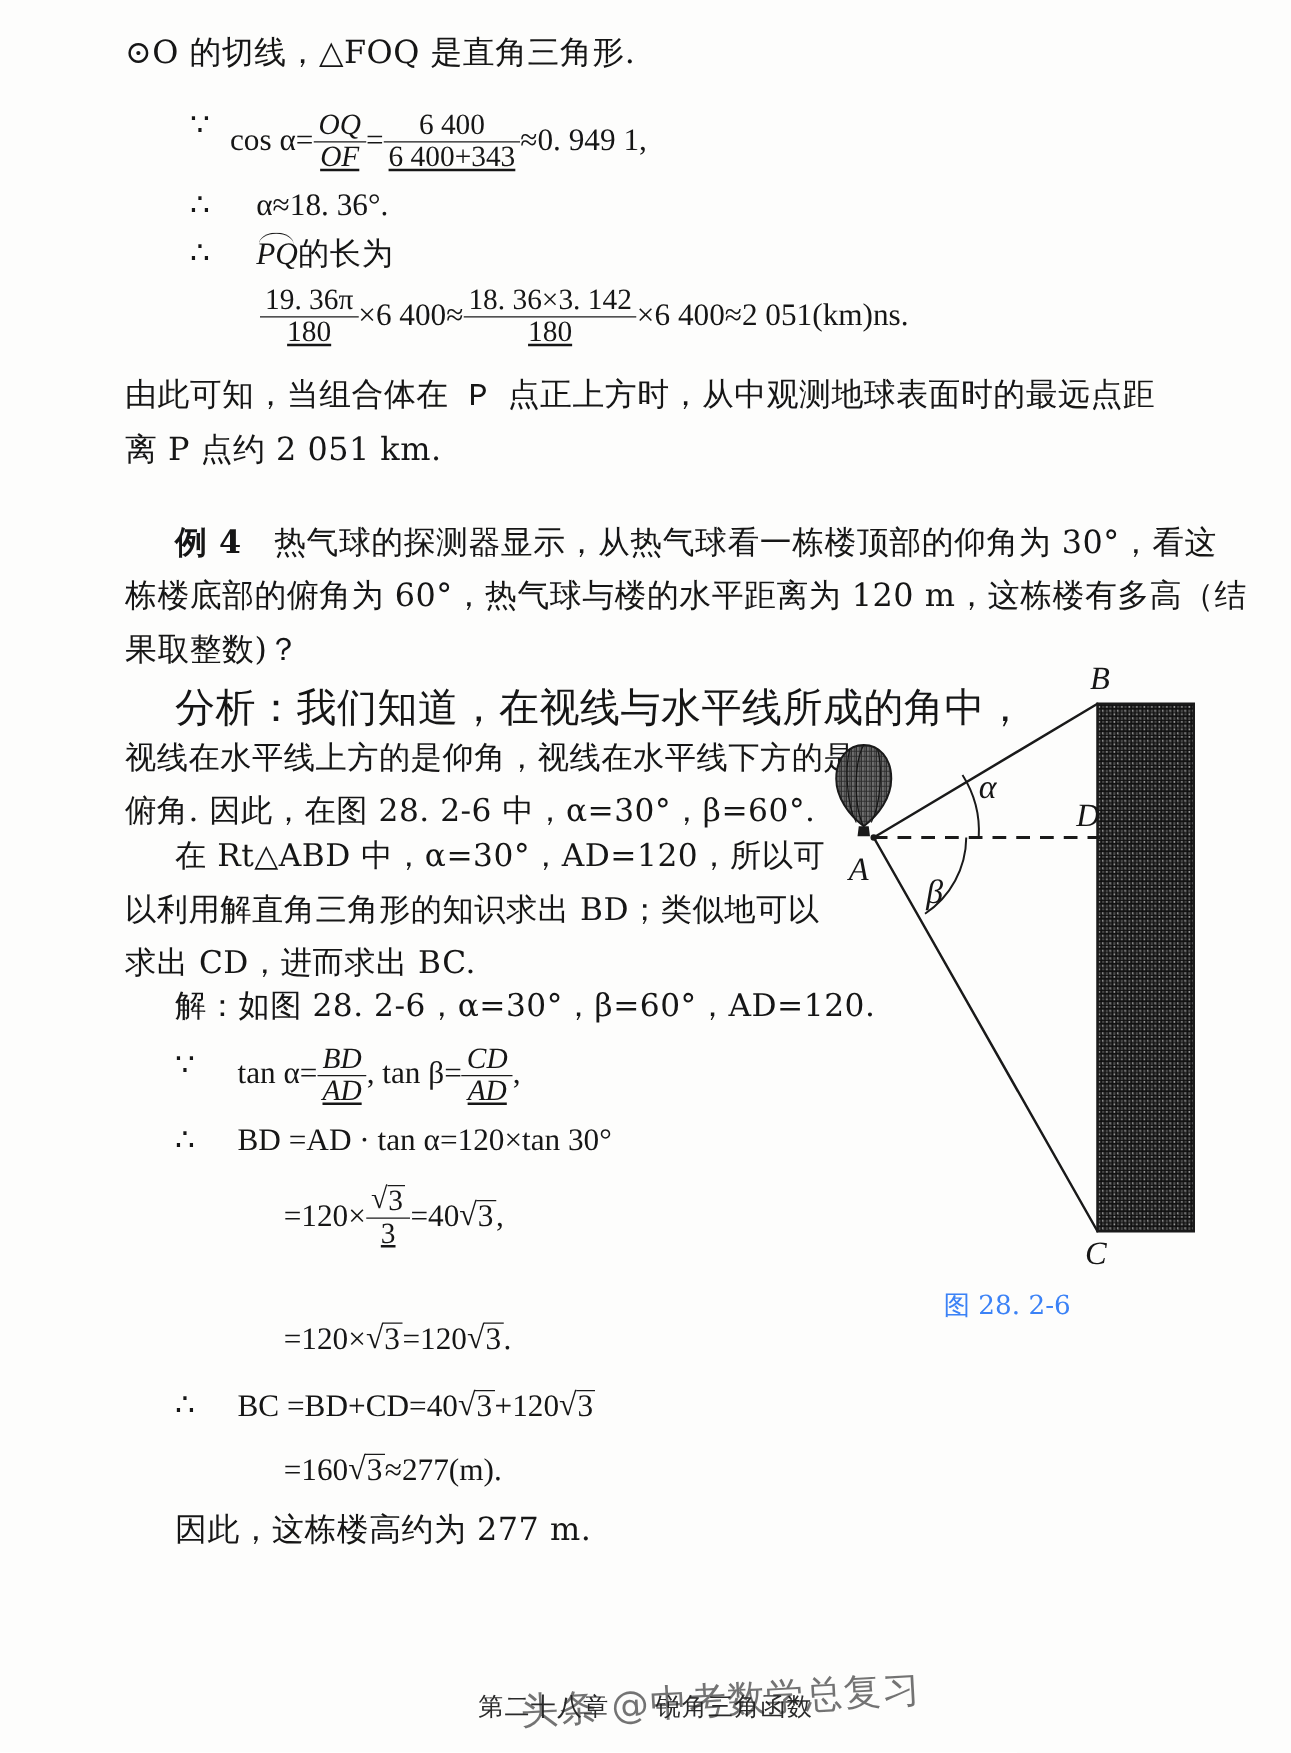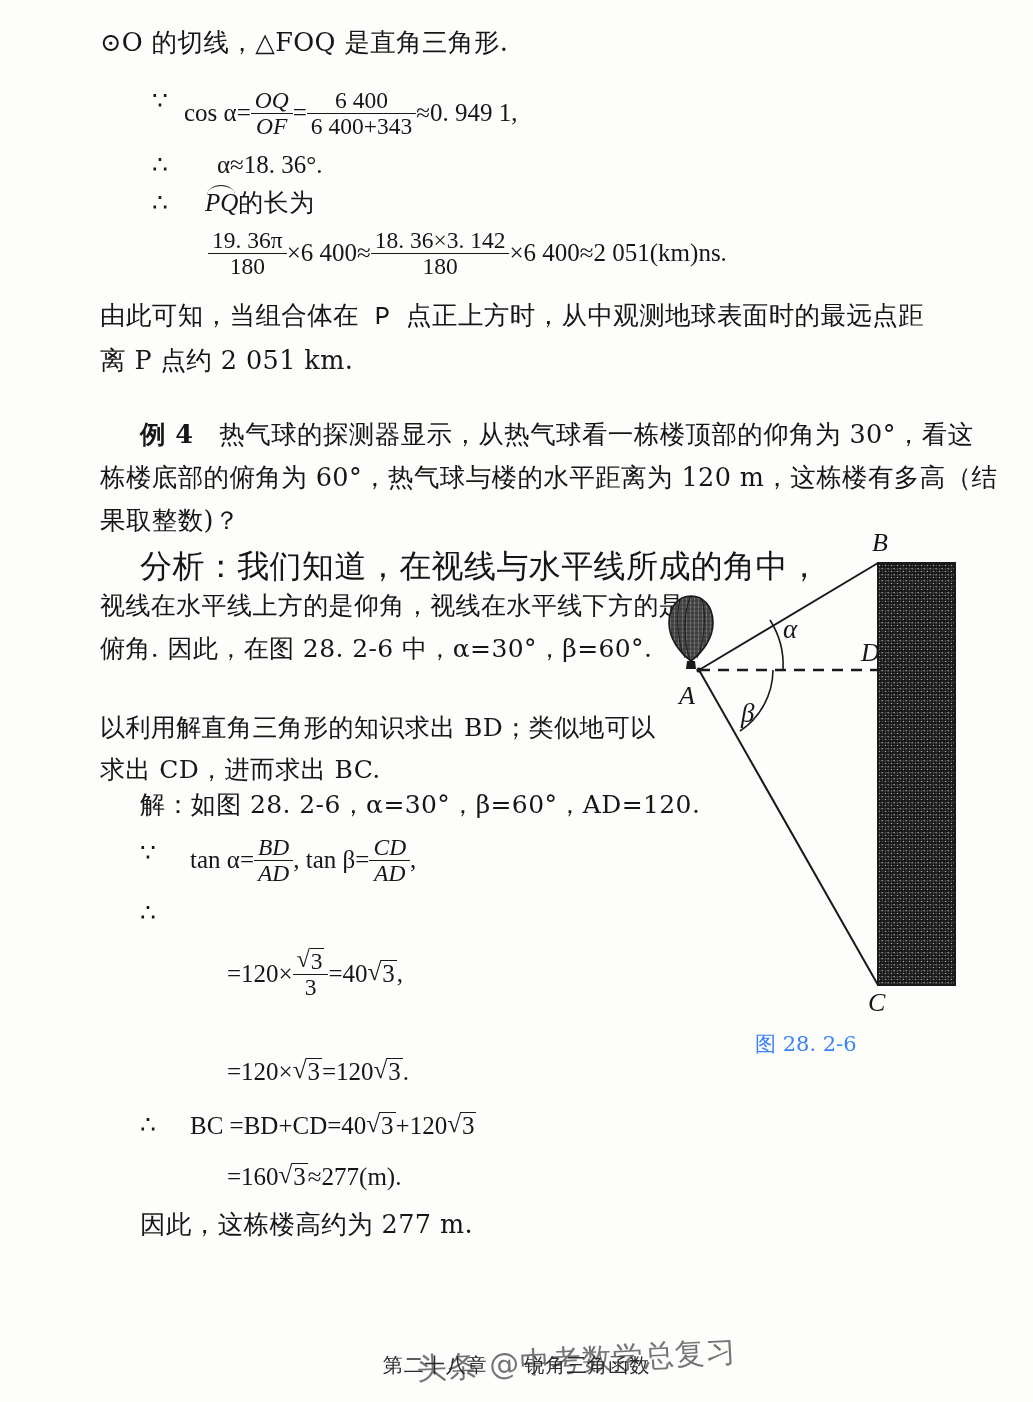--- a/index.html
+++ b/index.html
@@ -48,21 +48,21 @@
 
   
   .frac {
     display: inline-block;
     vertical-align: -0.55em;
     text-align: center;
     line-height: 1.05;
     font-size: 0.94em;
   }
   .frac .num { display: block; padding: 0 4px; }
-  .frac .den { display: block; padding: 0 4px; border-top: 1.4px solid #1a1a1a; }
+  .frac .den { display: block; padding: 0 4px; border-top: 1.4px solid #1a1a1a; text-decoration: underline; }
 
   
   .sqrt { display: inline-block; position: relative; padding-left: 0.55em; }
   .sqrt::before {
     content: "\221A";
     position: absolute;
     left: 0; top: -0.03em;
     font-size: 1.02em;
   }
   .sqrt > .rad {
@@ -127,21 +127,21 @@
 <div class="page">
 
   <div class="body-line" style="left:100px; top:30px;">⊙O 的切线，△FOQ 是直角三角形.</div>
 
   <div class="txt" style="left:152px; top:88px; font-size:25px;">∵</div>
   <div class="txt" style="left:184px; top:88px;">
     <span class="mn">cos α</span><span class="op">=</span><span class="frac"><span class="num mi">OQ</span><span class="den mi">OF</span></span><span class="op">=</span><span class="frac"><span class="num mn">6 400</span><span class="den mn">6 400+343</span></span><span class="op">≈</span><span class="mn">0. 949 1,</span>
   </div>
 
   <div class="txt" style="left:152px; top:152px;">∴</div>
-  <div class="txt" style="left:217px; top:152px;">
+  <div class="txt" style="left:205px; top:152px;">
     <span class="mn">α≈18. 36°.</span>
   </div>
 
   <div class="txt" style="left:152px; top:190px;">∴</div>
   <div class="txt" style="left:205px; top:190px;">
     <span class="arcover mi">PQ</span><span class="cn">的长为</span>
   </div>
 
   <div class="txt" style="left:208px; top:228px;">
     <span class="frac"><span class="num mn">19. 36π</span><span class="den mn">180</span></span><span class="mn">×6 400≈</span><span class="frac"><span class="num mn">18. 36×3. 142</span><span class="den mn">180</span></span><span class="mn">×6 400≈2 051(km)ns.</span>
@@ -153,32 +153,36 @@
   <div class="body-line" style="left:140px; top:422px;">
     <b>例 4</b><span style="display:inline-block;width:26px;"></span><span>热气球的探测器显示，从热气球看一栋楼顶部的仰角为 30°，看这</span>
   </div>
   <div class="body-line" style="left:100px; top:465px;">栋楼底部的俯角为 60°，热气球与楼的水平距离为 120 m，这栋楼有多高（结</div>
   <div class="body-line" style="left:100px; top:508px;">果取整数)？</div>
 
   <div class="body-line" style="left:140px; top:550px; font-size:32px;">分析：我们知道，在视线与水平线所成的角中，</div>
   <div class="body-line" style="left:100px; top:593px; font-size:25px;">视线在水平线上方的是仰角，视线在水平线下方的是</div>
   <div class="body-line" style="left:100px; top:636px; font-size:25px;">俯角. 因此，在图 28. 2-6 中，α=30°，β=60°.</div>
 
+  <div class="body-line" style="left:140px; top:672px; font-size:25px;">在 Rt△ABD 中，α=30°，AD=120，所以可</div>
   <div class="body-line" style="left:100px; top:715px; font-size:25px;">以利用解直角三角形的知识求出 BD；类似地可以</div>
   <div class="body-line" style="left:100px; top:757px; font-size:25px;">求出 CD，进而求出 BC.</div>
 
   <div class="body-line" style="left:140px; top:792px; font-size:25px;">解：如图 28. 2-6，α=30°，β=60°，AD=120.</div>
 
   <div class="txt" style="left:140px; top:840px;">∵</div>
   <div class="txt" style="left:190px; top:835px;">
     <span class="mn">tan α</span><span class="op">=</span><span class="frac"><span class="num mi">BD</span><span class="den mi">AD</span></span><span class="mn">,</span>
     <span class="mn">tan β</span><span class="op">=</span><span class="frac"><span class="num mi">CD</span><span class="den mi">AD</span></span><span class="mn">,</span>
   </div>
 
   <div class="txt" style="left:140px; top:900px;">∴</div>
+  <div class="txt" style="left:190px; top:900px;">
+    <span class="mn">BD =AD · tan α=120×tan 30°</span>
+  </div>
 
   <div class="txt" style="left:227px; top:948px;">
     <span class="mn">=120×</span><span class="frac"><span class="num"><span class="sqrt"><span class="rad mn">3</span></span></span><span class="den mn">3</span></span><span class="mn">=40</span><span class="sqrt"><span class="rad mn">3</span></span><span class="mn">,</span>
   </div>
 
 
   <div class="txt" style="left:227px; top:1058px;">
     <span class="mn">=120×</span><span class="sqrt"><span class="rad mn">3</span></span><span class="mn">=120</span><span class="sqrt"><span class="rad mn">3</span></span><span class="mn">.</span>
   </div>
 

